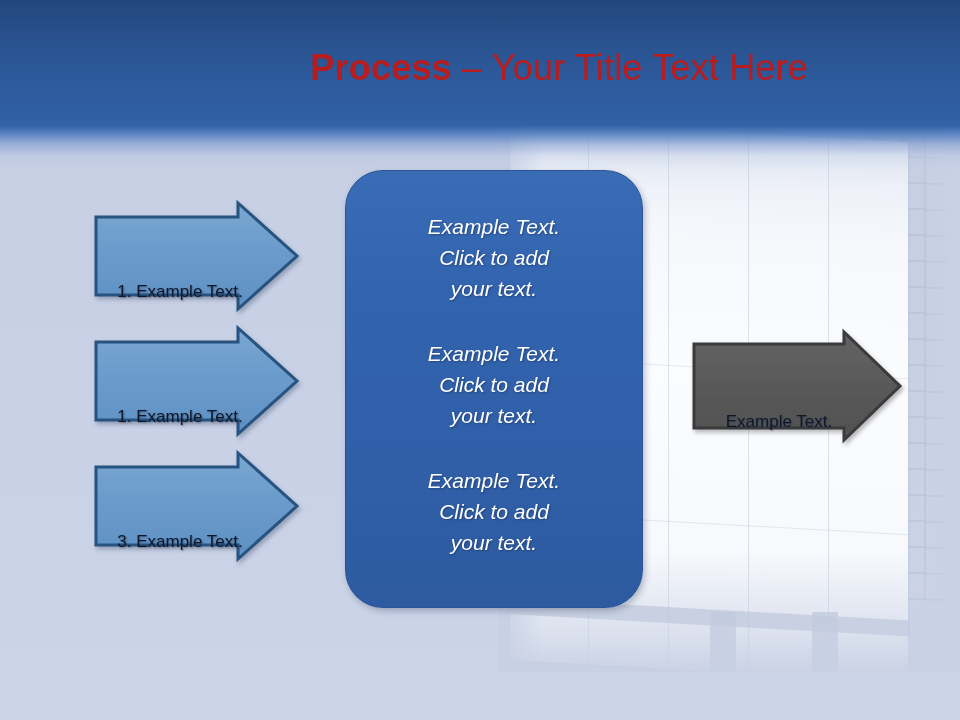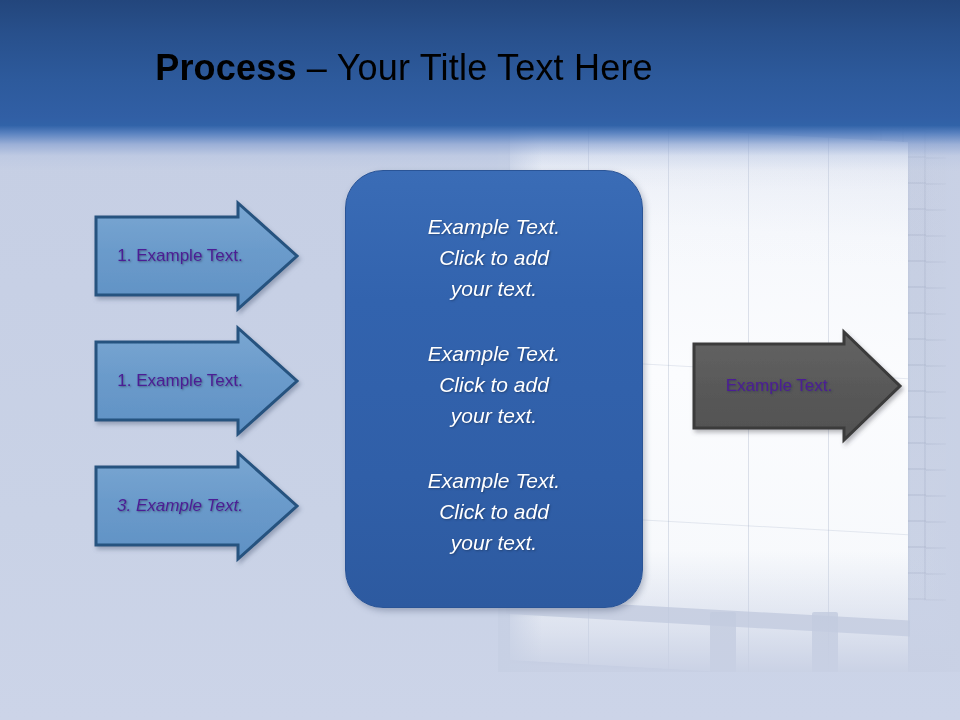--- a/index.html
+++ b/index.html
@@ -160,50 +160,51 @@
         rgba(176,192,224,0.34) 82%,
         rgba(200,208,228,0.10) 90%,
         rgba(200,208,228,0.0) 100%);
     pointer-events: none;
   }
   .slide-title {
     position: absolute;
     left: 0;
     top: 46px;
     width: 808px;
-    text-align: center;
-    color: #000000;
+    text-align: right;
+    color: #b91c1c;
     font-size: 36px;
     line-height: 44px;
     letter-spacing: 0.2px;
     white-space: nowrap;
   }
   .slide-title .strong { font-weight: bold; }
   .slide-title .light  { font-weight: normal; }
 
   
   .arrow {
     position: absolute;
   }
   .arrow svg { display: block; overflow: visible; }
   .arrow .alabel {
     position: absolute;
     display: flex;
     align-items: center;
     justify-content: center;
-    color: #4c1d95;
+    color: #0f172a;
     font-size: 17px;
     white-space: nowrap;
     text-shadow: 1px 1px 2px rgba(40,55,80,0.55);
     pointer-events: none;
+    margin-top: 36px;
   }
 
   .arrow-blue-1 { left: 94px;  top: 200px; width: 210px; height: 112px; }
   .arrow-blue-2 { left: 94px;  top: 325px; width: 210px; height: 112px; }
-  .arrow-blue-3 { left: 94px;  top: 450px; width: 210px; height: 112px; font-style: italic; }
+  .arrow-blue-3 { left: 94px;  top: 450px; width: 210px; height: 112px; }
   .arrow-blue .alabel { left: 8px; top: 40px; width: 156px; height: 32px; }
 
   .arrow-gray { left: 692px; top: 330px; width: 212px; height: 112px; }
   .arrow-gray .alabel { left: 8px; top: 40px; width: 158px; height: 32px; font-size: 17px; }
 
   
   .center-box {
     position: absolute;
     left: 345px;
     top: 170px;

